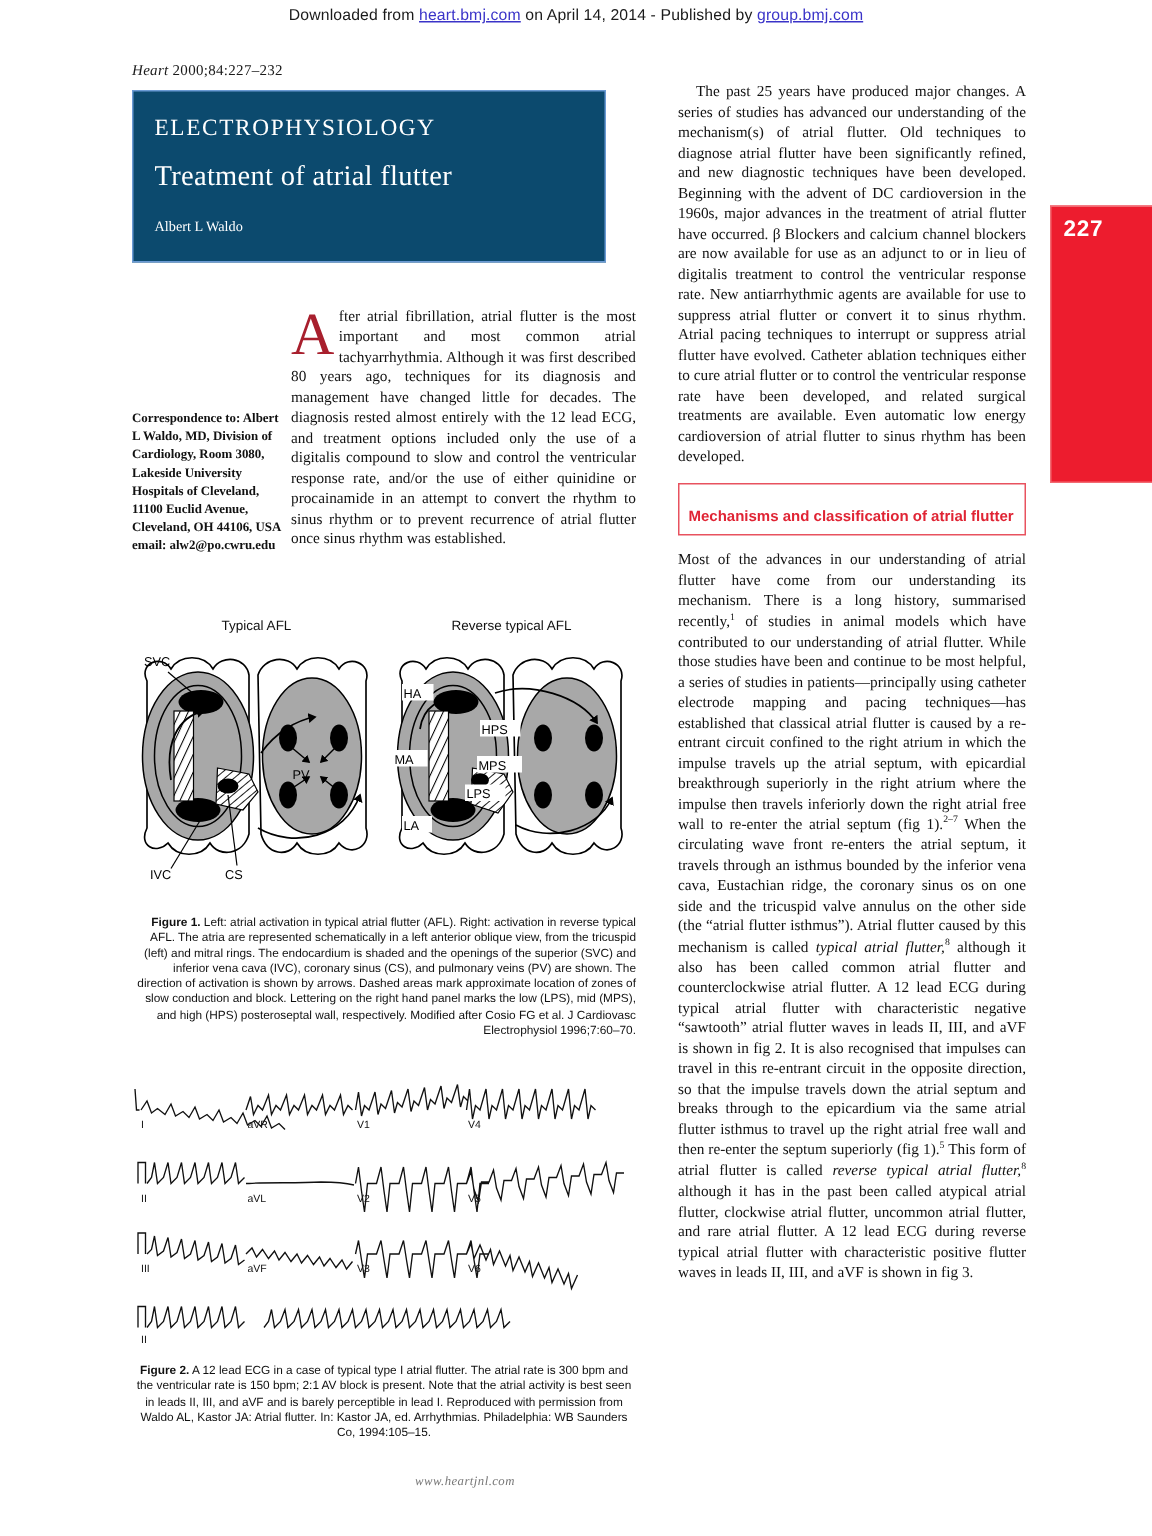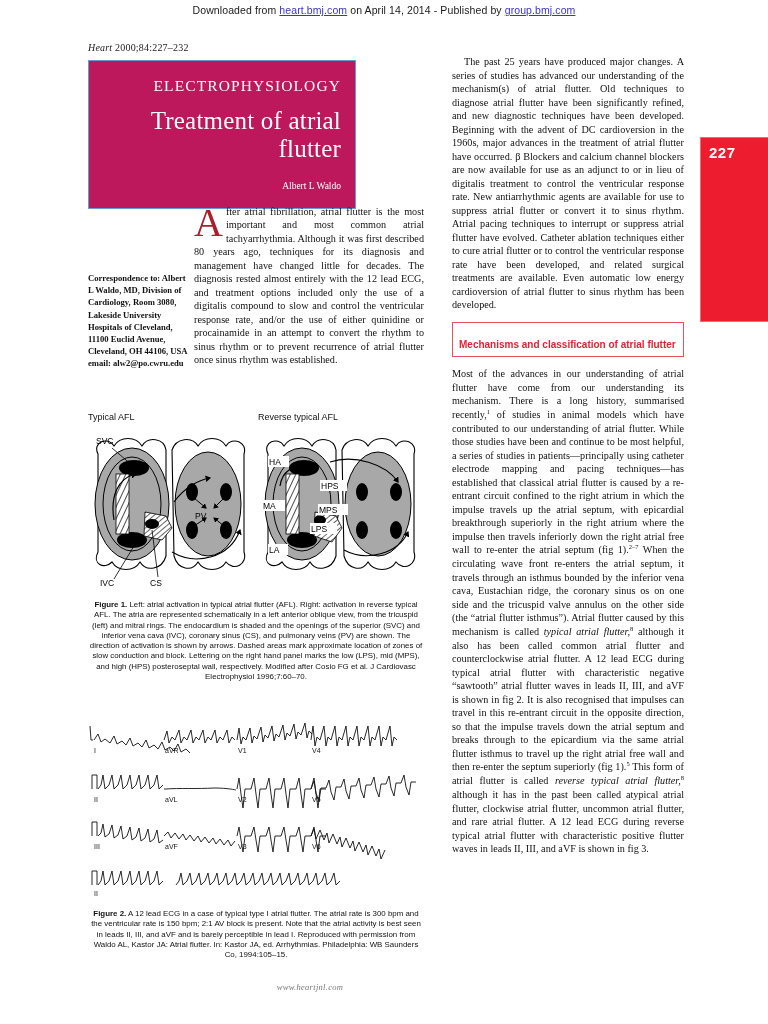--- a/index.html
+++ b/index.html
@@ -47,33 +47,33 @@
   
   .col-left{
     position:absolute; left:88px; top:60px; width:336px;
   }
   .col-right{
     position:absolute; left:452px; top:55px; width:232px;
   }
 
   
   .title-block{
-    background:#be185d;
+    background:#0c4a6e;
     border:1px solid #6a9ad4;
     padding:12px 14px 14px;
-    text-align:right;
+    text-align:left;
     color:#ffffff;
-    width:268px;
+    width:316px;
   }
   .kicker{
     font-size:15.5px; letter-spacing:1.1px;
     margin:4px 0 12px;
   }
   .art-title{
-    font-size:25px; letter-spacing:.2px;
+    font-size:19px; letter-spacing:.2px;
     margin:0 0 18px;
   }
   .author{
     font-size:9.5px; margin:0 0 3px;
   }
   .affil{
     font-size:9.5px; line-height:1.45;
   }
 
   
@@ -99,29 +99,29 @@
     font-size:8.6px; font-weight:bold; line-height:1.42;
   }
 
   
   .fig1{
     position:absolute; left:88px; top:412px; width:336px;
   }
   .fig1-panels{ display:flex; gap:4px; }
   .panel-title{
     font-family:"Liberation Sans", sans-serif;
-    font-size:9px; margin-bottom:2px;
+    font-size:9px; text-align:center; margin-bottom:2px;
     color:#111;
   }
   .fig1 svg{ display:block; }
 
   .fig-cap{
     font-family:"Liberation Sans", sans-serif;
-    font-size:7.9px; line-height:1.3; text-align:center;
-    color:#111; margin-top:11px;
+    font-size:7.9px; line-height:1.3; text-align:right;
+    color:#111; margin-top:21px;
   }
   .fig-cap b{ font-weight:bold; }
 
   
   .fig2{
     position:absolute; left:88px; top:722px; width:336px;text-align:center;
   }
   .ecg-row{ position:relative; height:47px; }
   .ecg-row svg{ display:block; }
   .lead-lbl{

